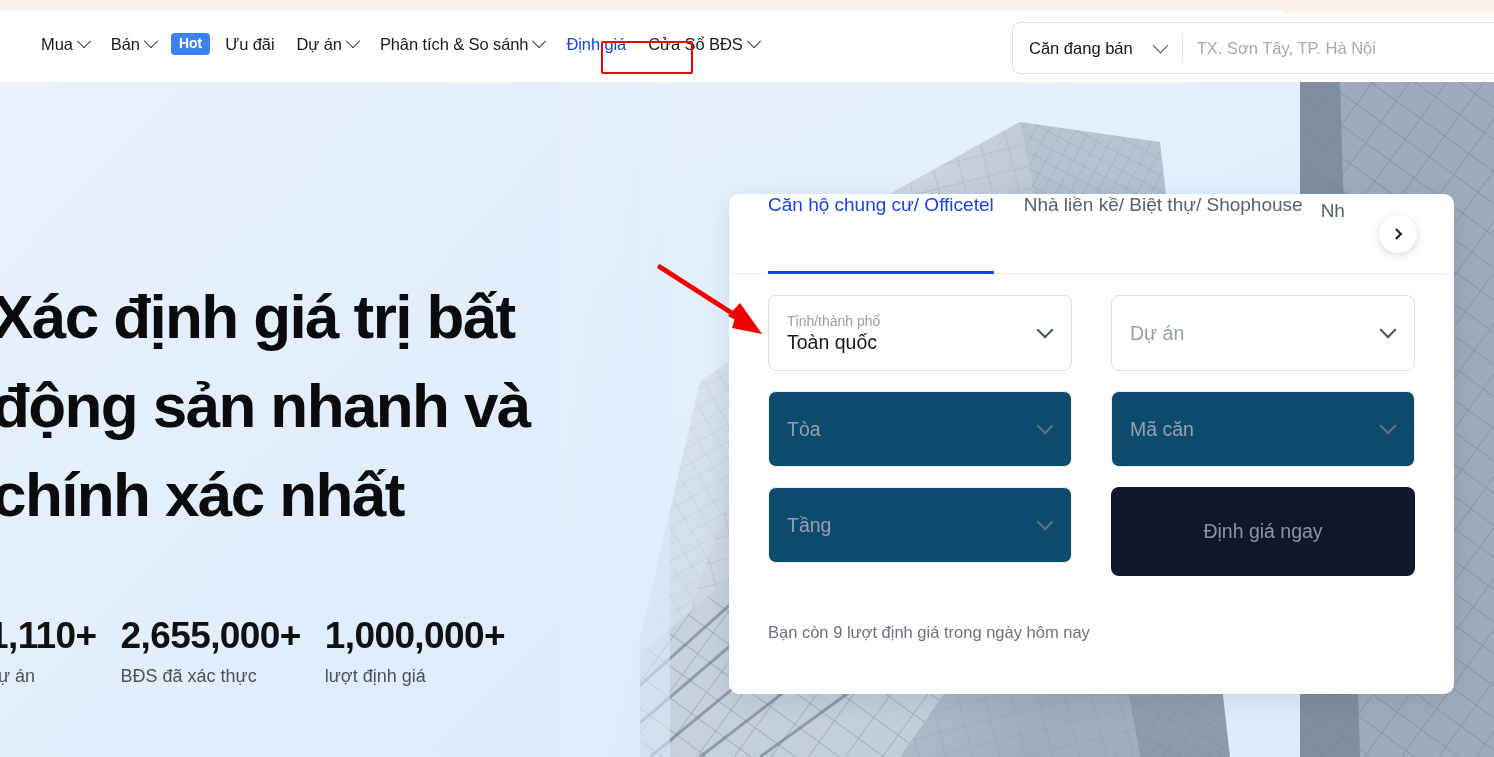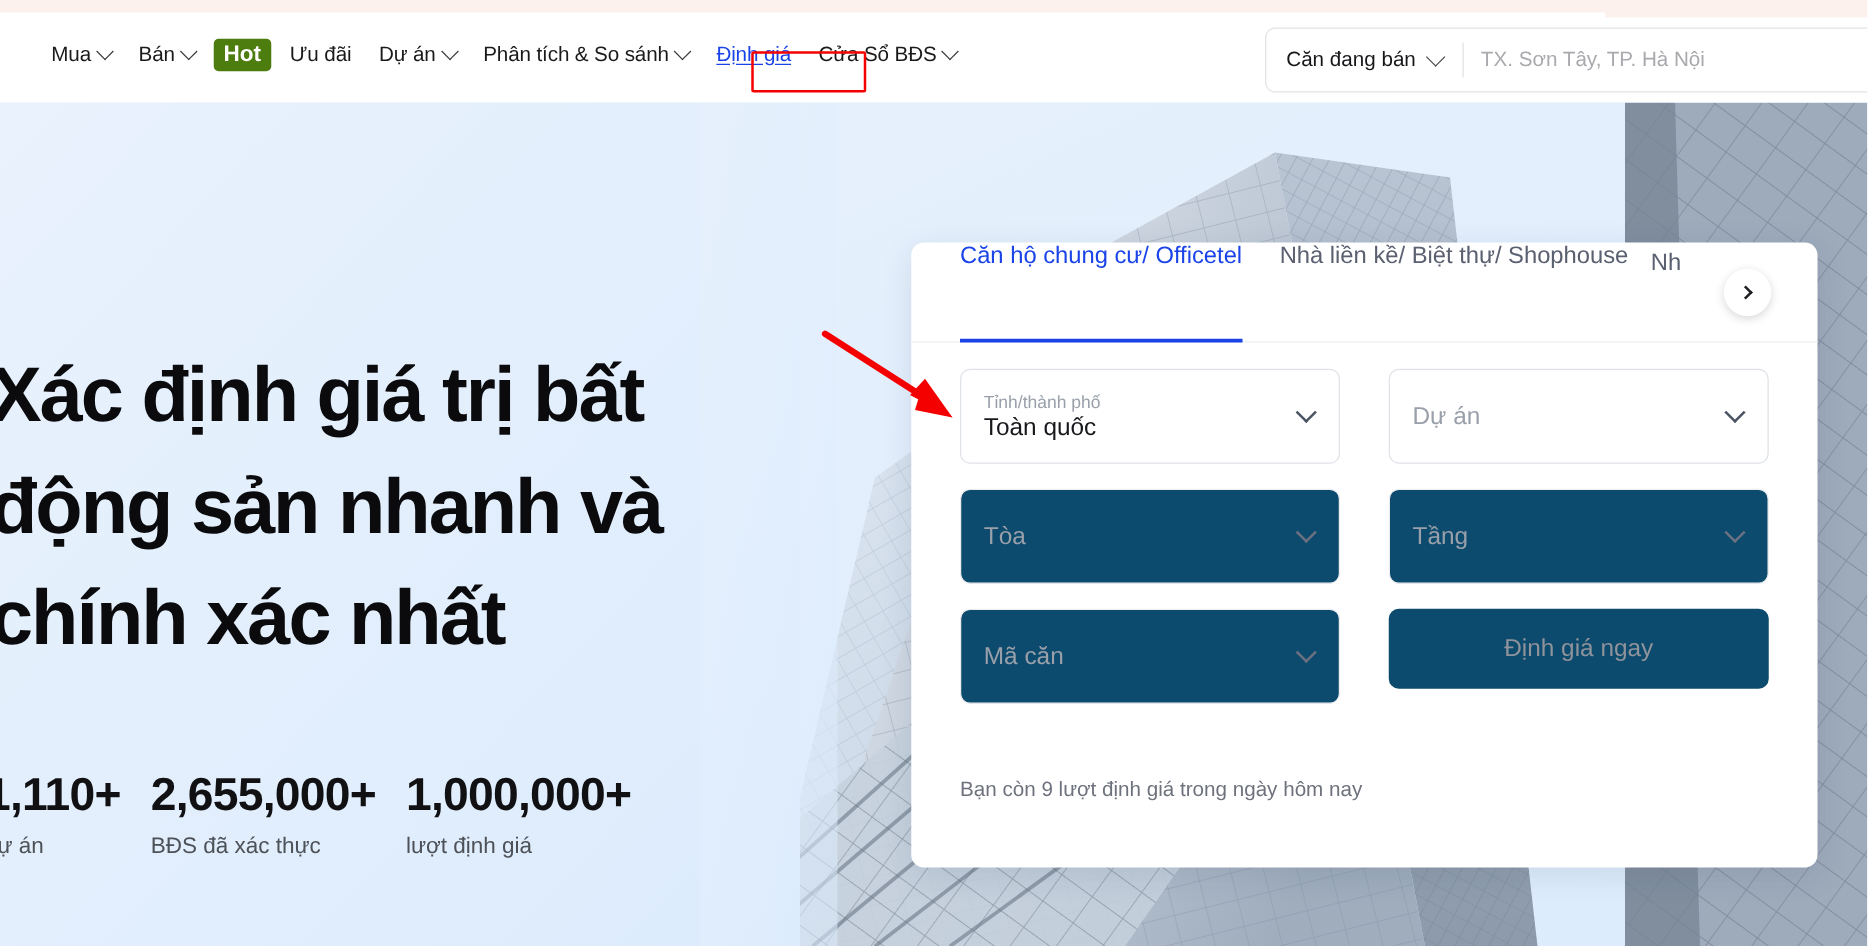--- a/index.html
+++ b/index.html
@@ -37,44 +37,44 @@
     display: flex; align-items: center; gap: 6px;
     font-size: 16.5px; color: #1a1a1a; white-space: nowrap;
     padding: 0 11px; cursor: pointer; letter-spacing: -0.1px;
   }
   .chev {
     display: inline-block; width: 10px; height: 10px;
     border-right: 1.7px solid #3c3c3c; border-bottom: 1.7px solid #3c3c3c;
     transform: rotate(45deg) translate(-2px,-2px);
   }
   .hot-badge {
-    background: #4d7c0f; color: #fff; font-size: 18px; font-weight: bold;
+    background: #3b82f6; color: #fff; font-size: 14px; font-weight: bold;
     border-radius: 4px; padding: 3px 8px 4px; line-height: 1.1;
     margin: 0 4px;
   }
   .nav-highlight {
     position: relative;
-    color: #1a43e8; text-decoration: underline; text-underline-offset: 2px;
+    color: #1a43e8; text-underline-offset: 2px;
   }
   .redbox {
     position: absolute; left: 601px; top: 31px;
     width: 92px; height: 33px;
     border: 2.5px solid #f40000; border-radius: 2px;
     pointer-events: none;
   }
 
   
   .search-pill {
     position: absolute; left: 1012px; top: 22px;
     height: 52px; width: 520px;
     background: #ffffff; border: 1px solid #e3e3e6; border-radius: 8px;
     display: flex; align-items: center;
   }
   .pill-select {
-    display: flex; align-items: center; gap: 10px;
+    display: flex; align-items: center; gap: 22px;
     padding: 0 16px; height: 100%;
     font-size: 16.5px; color: #17171a; white-space: nowrap; cursor: pointer;
   }
   .pill-chev {
     display: inline-block; width: 11px; height: 11px;
     border-right: 1.8px solid #4a4a4a; border-bottom: 1.8px solid #4a4a4a;
     transform: rotate(45deg) translate(-2px,-2px);
   }
   .pill-div { width: 1px; height: 28px; background: #e2e2e5; }
   .pill-input {
@@ -169,22 +169,22 @@
   .field-ph { font-size: 19.5px; color: #9aa0aa; }
   .field-chev {
     position: absolute; right: 20px; top: 50%;
     width: 12px; height: 12px; margin-top: -9px;
     border-right: 2px solid #4b5463; border-bottom: 2px solid #4b5463;
     transform: rotate(45deg);
   }
   .field.disabled .field-chev { border-color: #6b7180; }
 
   .cta {
-    height: 64px; border: none; border-radius: 8px;
-    background: #0c4a6e; color: #8f939b;
+    height: 89px; border: none; border-radius: 8px;
+    background: #0f172a; color: #8f939b;
     font-family: "Liberation Sans", sans-serif;
     font-size: 19.5px; cursor: default;
     display: flex; align-items: center; justify-content: center;
   }
   .card-note {
     position: absolute; left: 39px; top: 429px;
     font-size: 16.5px; color: #6d727c;
   }
 </style>
 </head>
@@ -359,26 +359,26 @@
         <span class="field-ph">Dự án</span>
         <i class="field-chev"></i>
       </div>
 
       <div class="field disabled">
         <span class="field-ph">Tòa</span>
         <i class="field-chev"></i>
       </div>
 
       <div class="field disabled">
+        <span class="field-ph">Mã căn</span>
+        <i class="field-chev"></i>
+      </div>
+
+      <div class="field disabled">
         <span class="field-ph">Tầng</span>
-        <i class="field-chev"></i>
-      </div>
-
-      <div class="field disabled">
-        <span class="field-ph">Mã căn</span>
         <i class="field-chev"></i>
       </div>
 
       <button class="cta">Định giá ngay</button>
     </div>
 
     <div class="card-note">Bạn còn 9 lượt định giá trong ngày hôm nay</div>
   </div>
 
   <svg class="arrow-svg" width="140" height="100" viewBox="0 0 140 100">

